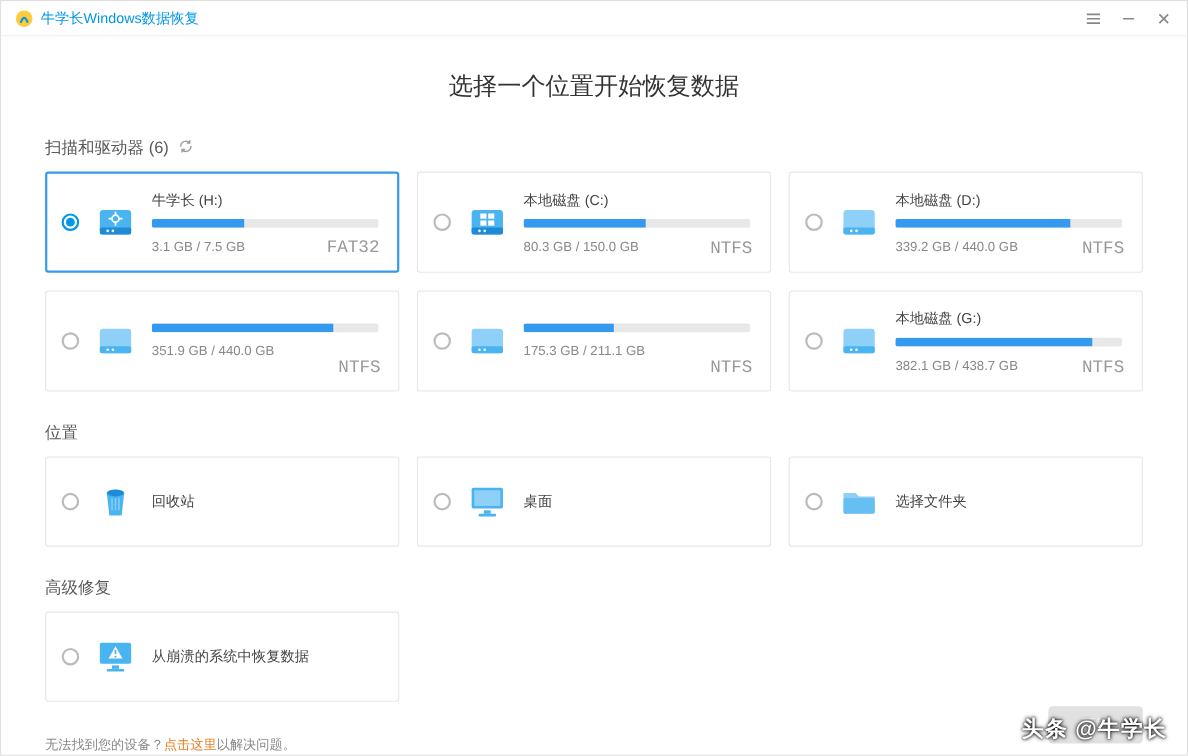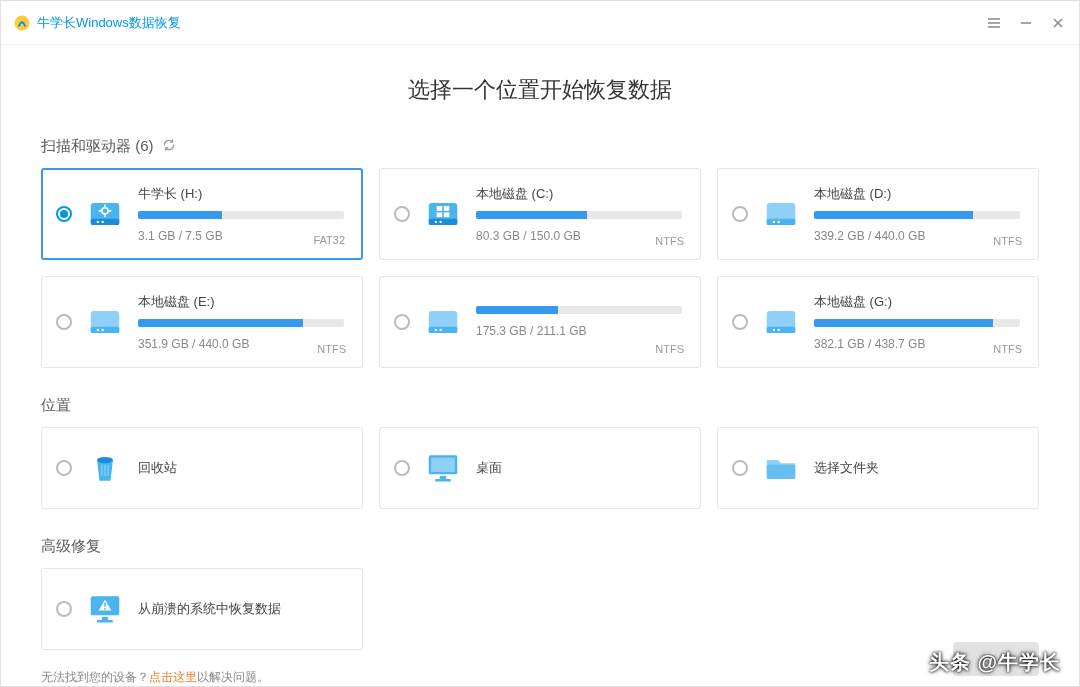--- a/index.html
+++ b/index.html
@@ -1,18 +1,18 @@
 <!DOCTYPE html>
 <html><head>
 <meta charset="utf-8">
 <style>
 * { margin: 0; padding: 0; box-sizing: border-box; font-family: "Microsoft YaHei", "PingFang SC", sans-serif; }
 body { width: 1080px; height: 687px; background: #fff; border: 1px solid #e0e0e0; position: relative; overflow: hidden; }
 
-.titlebar { height: 44px; display: flex; align-items: center; justify-content: space-between; padding: 0 12px; border-bottom: 1px solid #eee; }
+.titlebar { height: 32px; display: flex; align-items: center; justify-content: space-between; padding: 0 12px; border-bottom: 1px solid #eee; }
 .titlebar-left { display: flex; align-items: center; gap: 6px; }
 .logo { width: 18px; height: 18px; }
 .title { font-size: 13px; color: #0097e6; font-weight: 500; }
 .titlebar-right { display: flex; align-items: center; gap: 14px; color: #888; }
 .titlebar-btn { cursor: pointer; display: flex; align-items: center; justify-content: center; width: 18px; height: 18px; }
 
 .content { padding: 30px 40px 0 40px; }
 .heading { text-align: center; font-size: 22px; color: #333; font-weight: 500; margin-bottom: 32px; }
 .section-title { font-size: 15px; color: #5a5a5a; margin-bottom: 12px; display: flex; align-items: center; gap: 8px; }
 .refresh-icon { cursor: pointer; color: #999; }
@@ -25,21 +25,21 @@
 .radio { width: 16px; height: 16px; border: 2px solid #bbb; border-radius: 50%; flex: 0 0 16px; }
 .radio.checked { border-color: #0097e6; position: relative; }
 .radio.checked::after { content: ""; position: absolute; width: 8px; height: 8px; background: #0097e6; border-radius: 50%; top: 2px; left: 2px; }
 
 .drive-icon { width: 38px; height: 38px; flex: 0 0 38px; }
 .drive-body { flex: 1; min-width: 0; }
 .drive-name { font-size: 13px; color: #444; margin-bottom: 8px; }
 .progress { height: 8px; background: #e8e8e8; border-radius: 2px; overflow: hidden; margin-bottom: 10px; }
 .progress-fill { height: 100%; background: #339af0; }
 .drive-size { font-size: 12px; color: #888; }
-.fs-label { position: absolute; right: 16px; bottom: 12px; font-size: 11px; color: #999; }
+.fs-label { position: absolute; right: 16px; bottom: 12px; font-size: 16px; color: #999; font-family: Liberation Mono, monospace; }
 
 .loc-icon { width: 38px; height: 38px; flex: 0 0 38px; display: flex; align-items: center; justify-content: center; }
 .loc-name { font-size: 13px; color: #444; }
 
 .footer { position: absolute; bottom: 0; left: 0; right: 0; height: 50px; display: flex; align-items: flex-end; padding: 0 40px; font-size: 12px; color: #888; }
 .footer a { color: #e67e22; text-decoration: none; }
 
 .watermark { position: absolute; right: 18px; bottom: 10px; font-size: 20px; color: #fff; font-weight: 600; text-shadow: 0 0 4px #000, 0 0 2px #000; letter-spacing: 1px; pointer-events: none; }
 
 .start-btn { position: absolute; right: 40px; bottom: 10px; padding: 8px 30px; background: #404040; color: #fff; border: none; border-radius: 4px; font-size: 13px; opacity: 0.15; }
@@ -143,21 +143,20 @@
       </div>
       <div class="card">
     <div class="radio "></div>
     <div class="drive-icon"><svg viewBox="0 0 48 48">
             <rect x="6" y="10" width="36" height="28" rx="4" fill="#8fd0f8"></rect>
             <rect x="6" y="30" width="36" height="8" rx="2" fill="#4ab4f0"></rect>
             <circle cx="15" cy="34" r="1.5" fill="#fff"></circle>
             <circle cx="21" cy="34" r="1.5" fill="#fff"></circle>
           </svg></div>
     <div class="drive-body">
-      <div class="drive-name">本地磁盘 (E:)</div>
       <div class="progress">
             <div class="progress-fill" style="width:80%"></div>
           </div>
       <div class="drive-size">351.9 GB / 440.0 GB</div>
     </div>
     <div class="fs-label">NTFS</div>
       </div>
       <div class="card">
     <div class="radio "></div>
     <div class="drive-icon"><svg viewBox="0 0 48 48">

